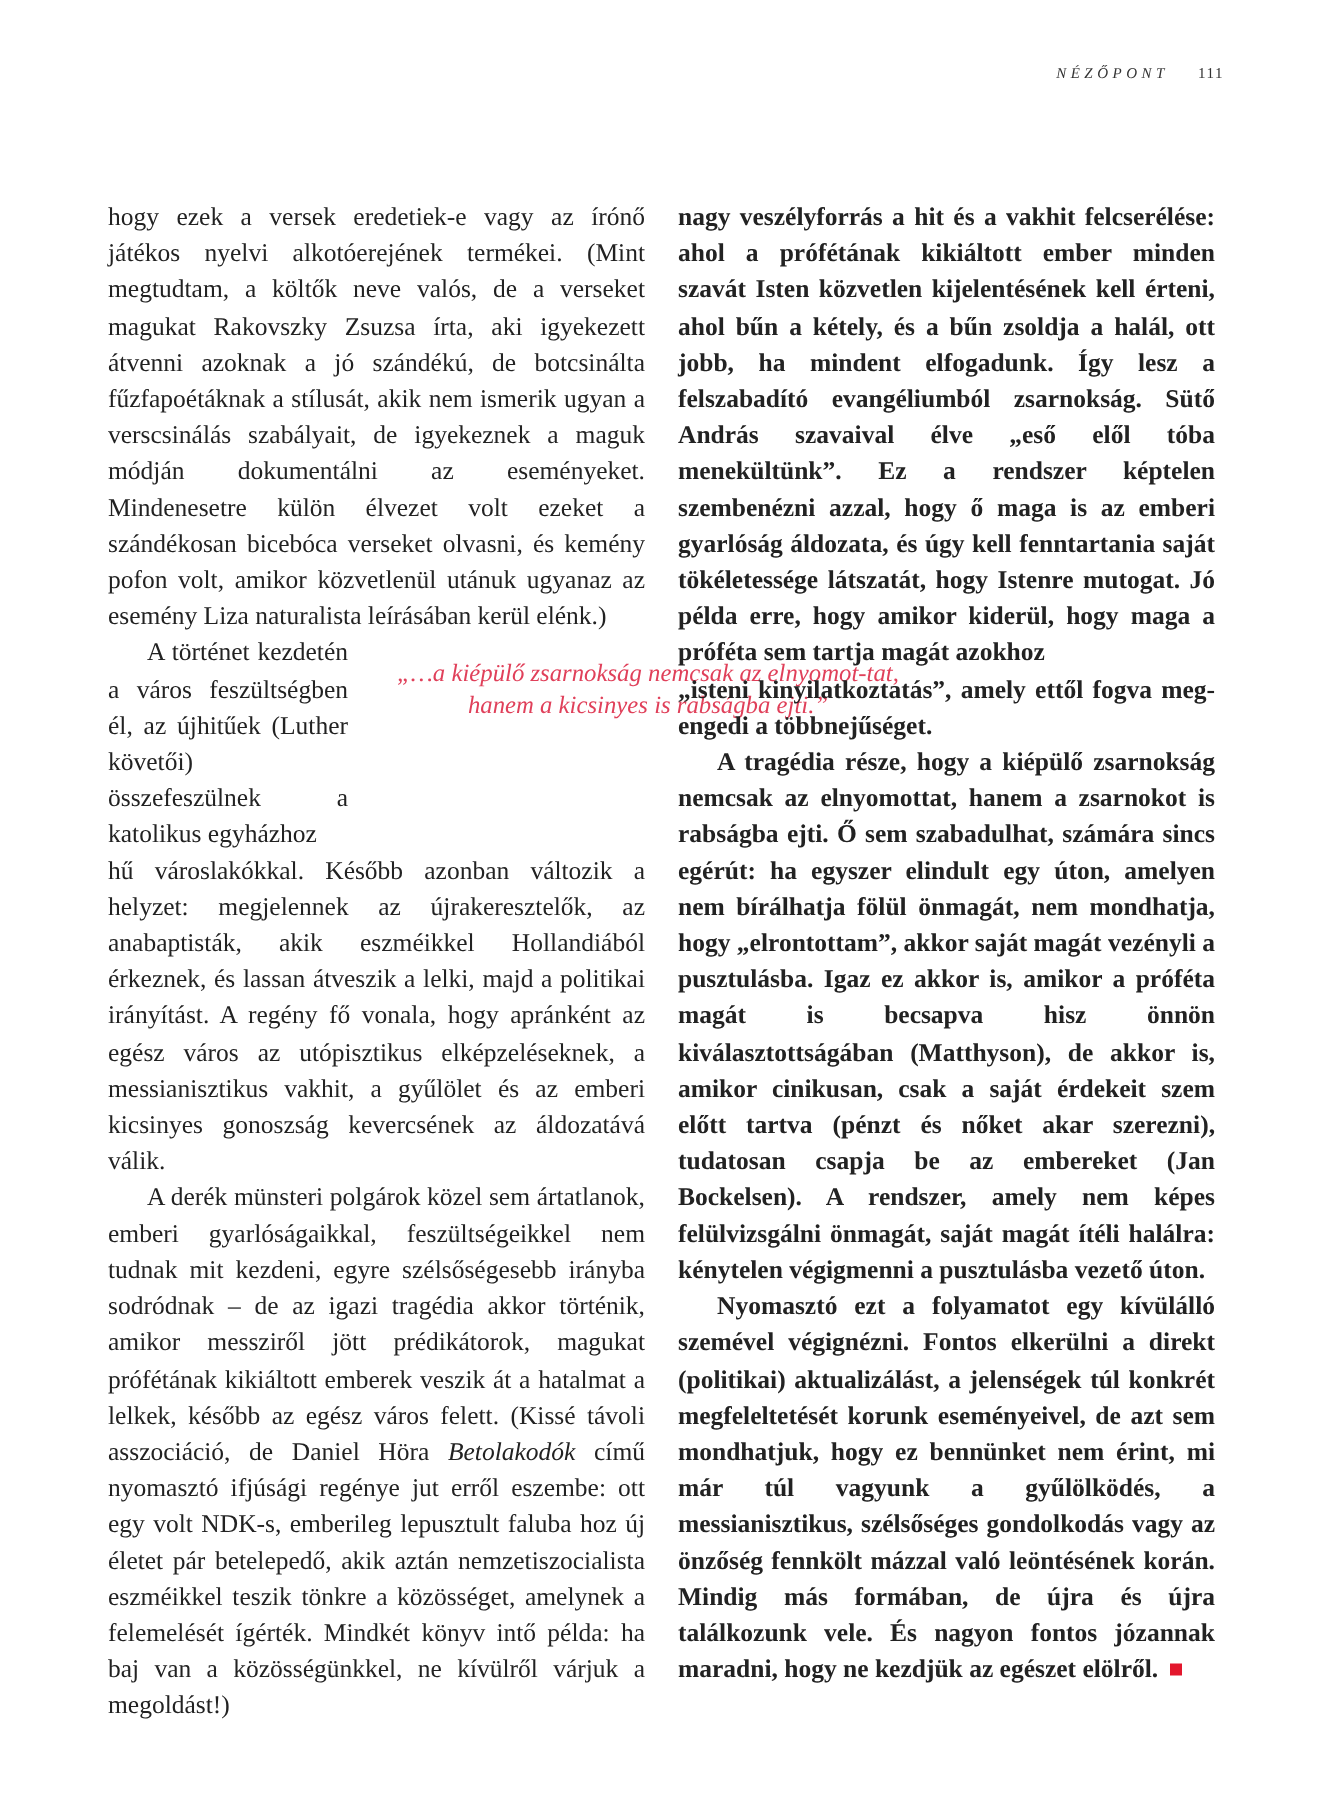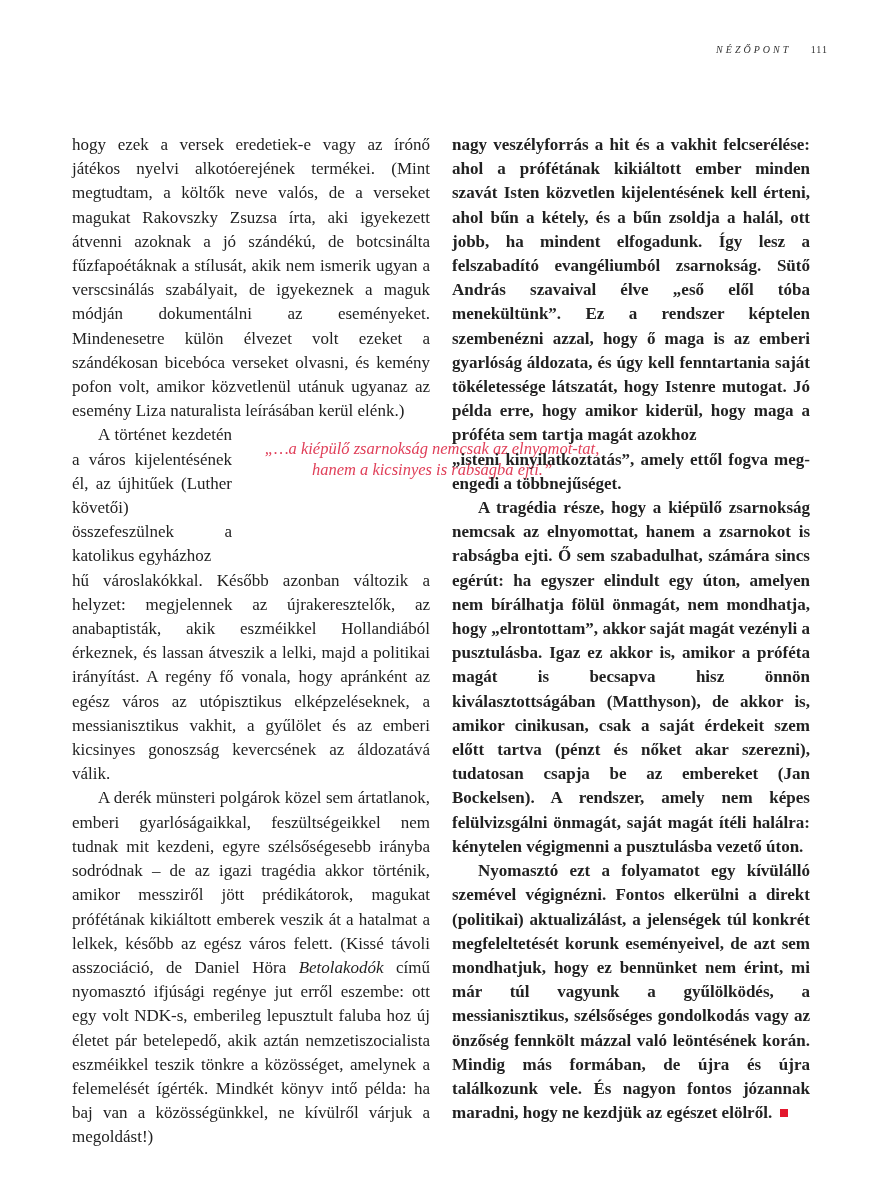--- a/index.html
+++ b/index.html
@@ -1,18 +1,18 @@
 <!DOCTYPE html>
 <html><head>
 <meta charset="utf-8">
 <style>
   html, body { margin: 0; padding: 0; background: #ffffff; }
   body { width: 880px; height: 1200px; position: relative; overflow: hidden;
          font-family: "DejaVu Serif", "Liberation Serif", serif; color: #222222; }
-  .header { position: absolute; top: 44px; right: 52px; font-size: 10px;
+  .header { position: absolute; top: 44px; right: 64px; font-size: 10px;
             font-family: "Liberation Serif", serif; color: #333; letter-spacing: 3px; }
   .header .section { font-style: italic; margin-right: 14px; }
   .header .pageno { letter-spacing: 1px; }
   .col { position: absolute; top: 133px; width: 358px; font-family: "Liberation Serif", serif;
          font-size: 17px; line-height: 24.2px; text-align: justify; hyphens: manual; }
   .col p { margin: 0; text-indent: 26px; }
   .col p.noindent { text-indent: 0; }
   .col-left { left: 72px; }
   .col-right { left: 452px; font-weight: bold; }
   .narrow-left { width: 160px; }
@@ -26,21 +26,21 @@
 </head>
 <body>
 
 <div class="header">
   <span class="section">NÉZŐPONT</span>
   <span class="pageno">111</span>
 </div>
 
 <div class="col col-left">
   <p class="noindent">hogy ezek a versek eredetiek-e vagy az írónő játékos nyelvi alkotóerejének termékei. (Mint megtudtam, a költők neve valós, de a verseket magukat Rakovszky Zsuzsa írta, aki igyekezett átvenni azoknak a jó szándékú, de botcsinálta fűzfapoétáknak a stílusát, akik nem ismerik ugyan a verscsinálás szabályait, de igyekeznek a maguk módján dokumentálni az eseményeket. Mindenesetre külön élvezet volt ezeket a szándékosan bicebóca verseket olvasni, és kemény pofon volt, amikor közvetlenül utánuk ugyanaz az esemény Liza naturalista leírásában kerül elénk.)</p>
-  <p class="narrow-left">A történet kezdetén a város kijelentésének él, az újhitűek (Luther követői) összefeszülnek a katolikus egyházhoz</p>
+  <p class="narrow-left">A történet kezdetén a város feszültségben él, az újhitűek (Luther követői) összefeszülnek a katolikus egyházhoz</p>
   <p class="noindent">hű városlakókkal. Később azonban változik a helyzet: megjelennek az újrakeresztelők, az anabaptisták, akik eszméikkel Hollandiából érkeznek, és lassan átveszik a lelki, majd a politikai irányítást. A regény fő vonala, hogy apránként az egész város az utópisztikus elképzeléseknek, a messianisztikus vakhit, a gyűlölet és az emberi kicsinyes gonoszság kevercsének az áldozatává válik.</p>
   <p><span>A derék münsteri polgárok közel sem ártatlanok, emberi gyarlóságaikkal, feszültségeikkel nem tudnak mit kezdeni, egyre szélsőségesebb irányba sodródnak – de az igazi tragédia akkor történik, amikor messziről jött prédikátorok, magukat prófétának kikiáltott emberek veszik át a hatalmat a lelkek, később az egész város felett. (Kissé távoli asszociáció, de Daniel Höra </span><em>Betolakodók</em><span> című nyomasztó ifjúsági regénye jut erről eszembe: ott egy volt NDK-s, emberileg lepusztult faluba hoz új életet pár betelepedő, akik aztán nemzetiszocialista eszméikkel teszik tönkre a közösséget, amelynek a felemelését ígérték. Mindkét könyv intő példa: ha baj van a közösségünkkel, ne kívülről várjuk a megoldást!)</span></p>
 </div>
 
 <div class="pullquote">„…a kiépülő zsarnokság nemcsak az elnyomot-tat, hanem a kicsinyes is rabságba ejti.”</div>
 
 <div class="col col-right">
   <p class="noindent">nagy veszélyforrás a hit és a vakhit felcserélése: ahol a prófétának kikiáltott ember minden szavát Isten közvetlen kijelentésének kell érteni, ahol bűn a kétely, és a bűn zsoldja a halál, ott jobb, ha mindent elfogadunk. Így lesz a felszabadító evangéliumból zsarnokság. Sütő András szavaival élve „eső elől tóba menekültünk”. Ez a rendszer képtelen szembenézni azzal, hogy ő maga is az emberi gyarlóság áldozata, és úgy kell fenntartania saját tökéletessége látszatát, hogy Istenre mutogat. Jó példa erre, hogy amikor kiderül, hogy maga a próféta sem tartja magát azokhoz</p>
   <p class="noindent">„isteni kinyilatkoztatás”, amely ettől fogva meg­engedi a többnejűséget.</p>
   <p>A tragédia része, hogy a kiépülő zsarnokság nemcsak az elnyomottat, hanem a zsarnokot is rabságba ejti. Ő sem szabadulhat, számára sincs egérút: ha egyszer elindult egy úton, amelyen nem bírálhatja fölül önmagát, nem mondhatja, hogy „elrontottam”, akkor saját magát vezényli a pusztulásba. Igaz ez akkor is, amikor a próféta magát is becsapva hisz önnön kiválasztottságában (Matthyson), de akkor is, amikor cinikusan, csak a saját érdekeit szem előtt tartva (pénzt és nőket akar szerezni), tudatosan csapja be az embereket (Jan Bockelsen). A rendszer, amely nem képes felülvizsgálni önmagát, saját magát ítéli halálra: kénytelen végigmenni a pusztulásba vezető úton.</p>

